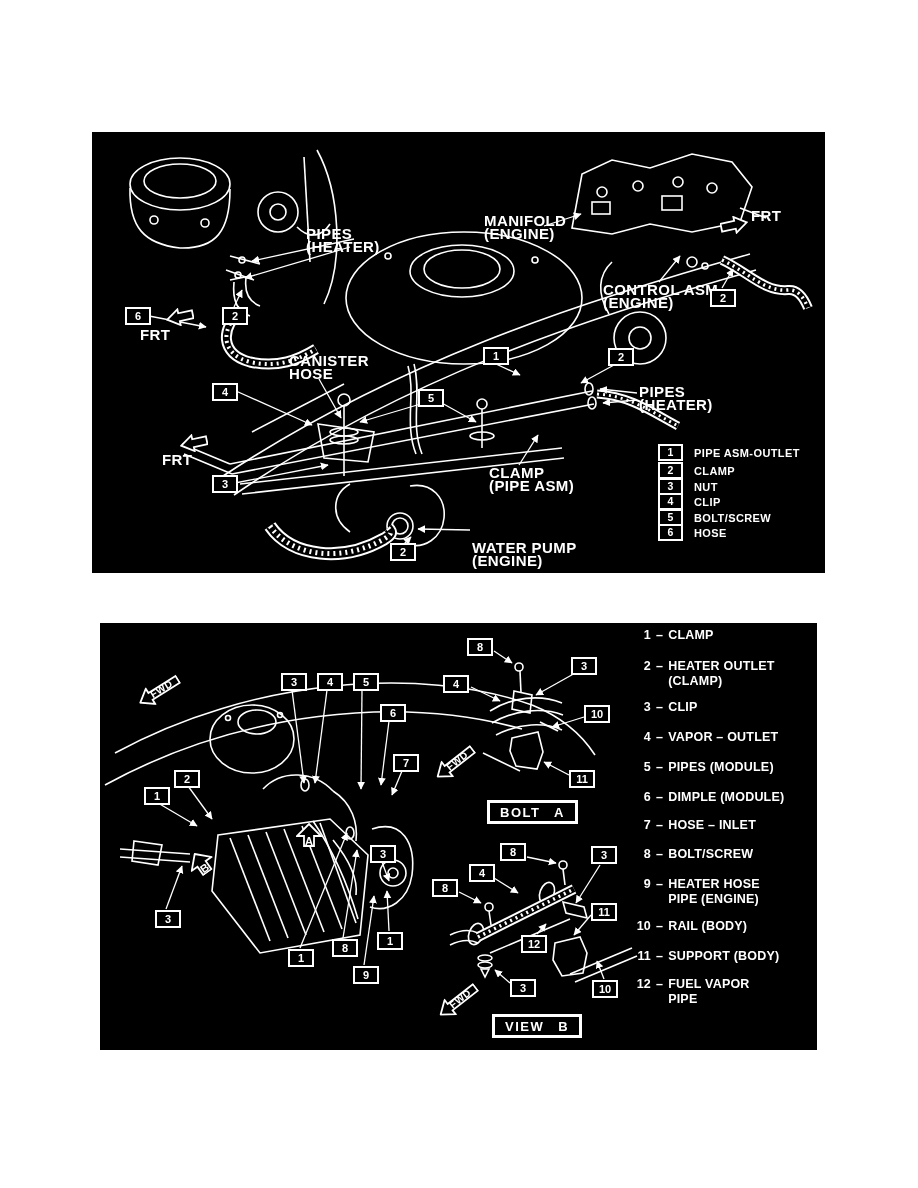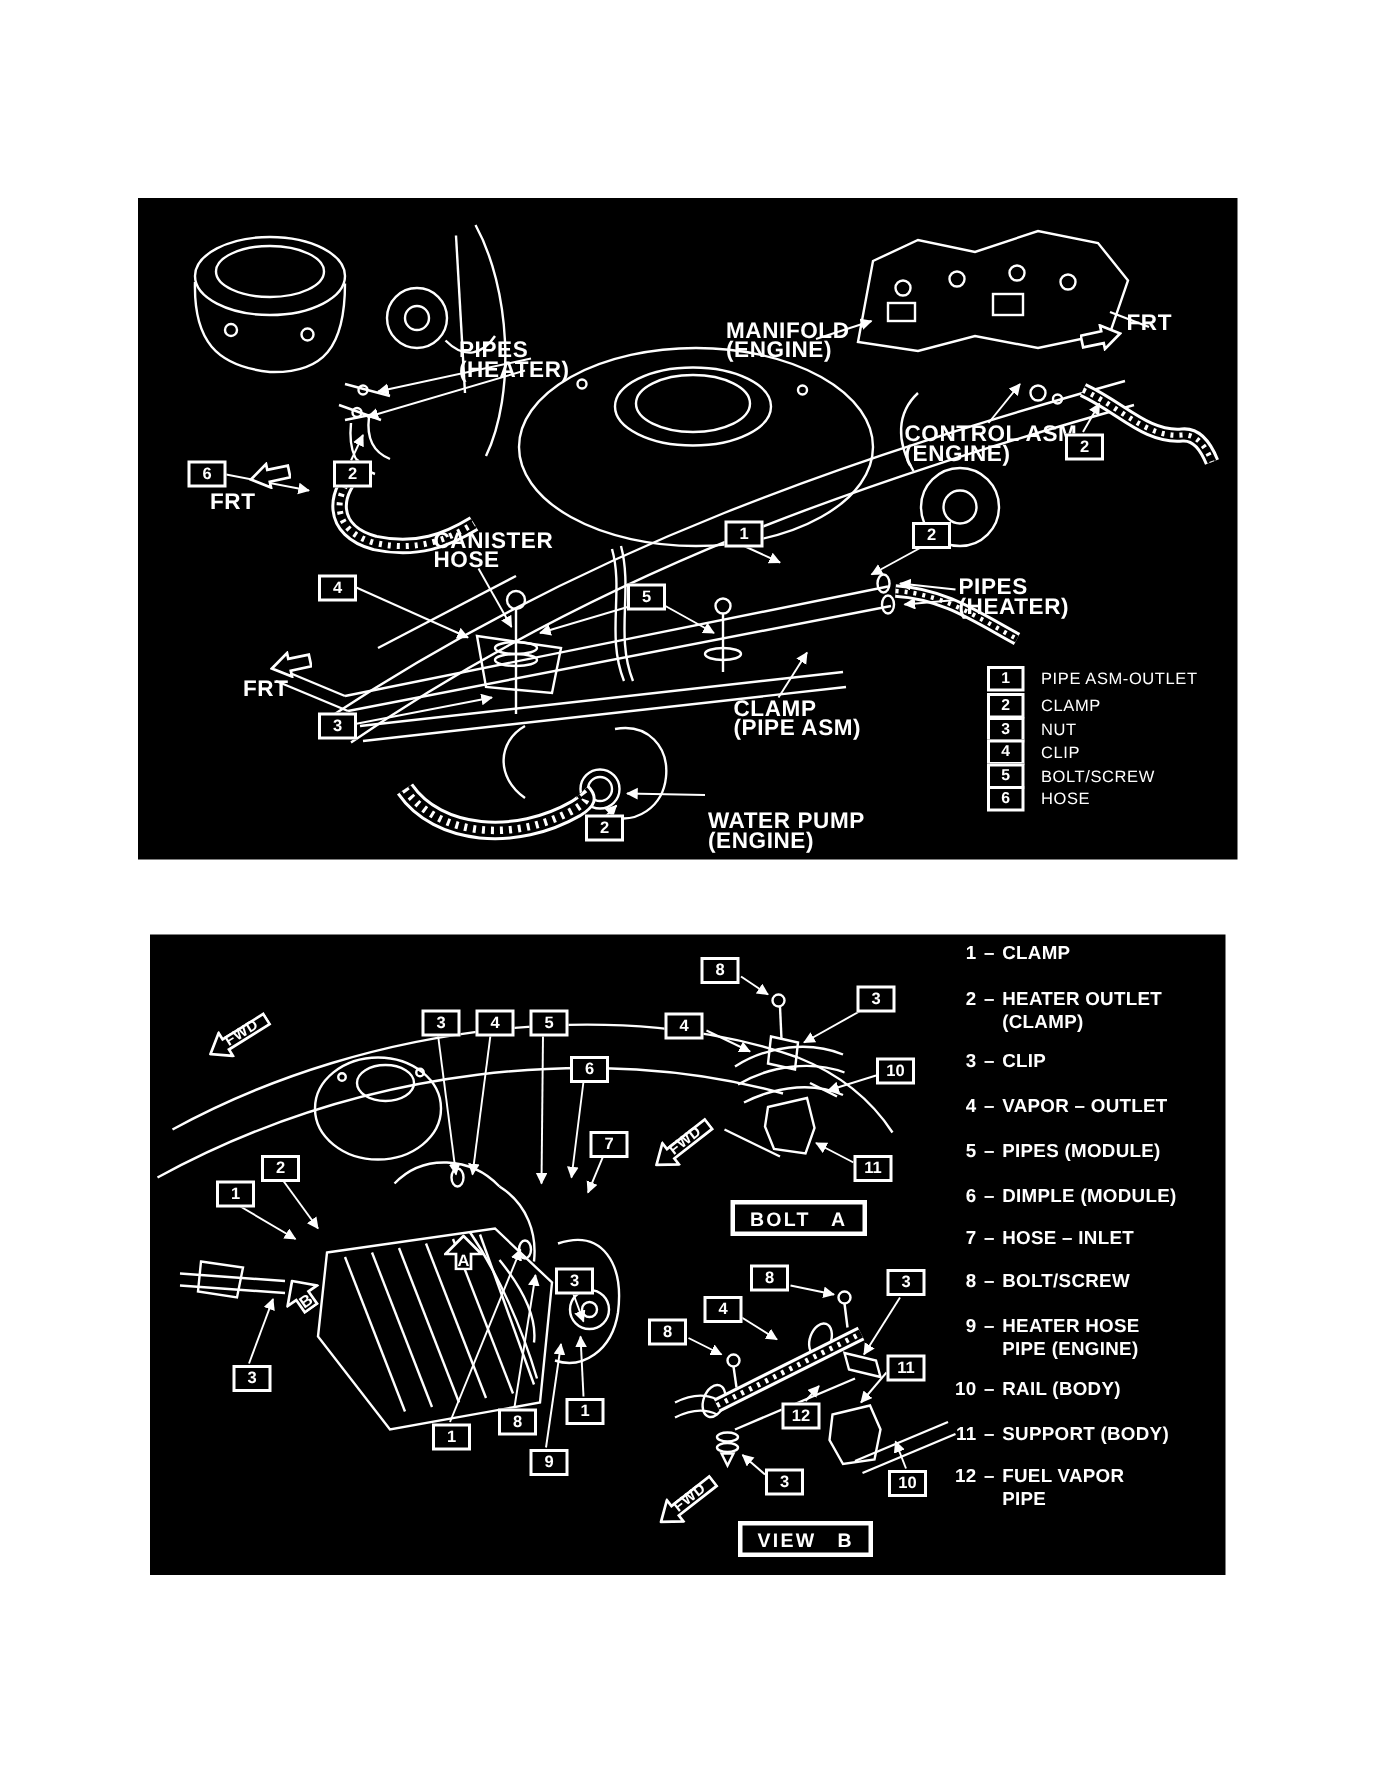--- a/index.html
+++ b/index.html
@@ -9,21 +9,21 @@
   .panel.top{left:92px;top:132px;width:733px;height:441px;}
   .panel.bottom{left:100px;top:623px;width:717px;height:427px;}
   svg.art{position:absolute;left:0;top:0;}
   .lbl{position:absolute;color:#fff;font-size:15px;font-weight:bold;letter-spacing:.4px;
        line-height:13px;white-space:pre-line;}
   .co{position:absolute;min-width:16px;height:12px;padding:1px 3px 1px;border:2px solid #fff;
       background:#000;color:#fff;font-size:11px;font-weight:bold;text-align:center;line-height:12px;}
   .trow{position:absolute;display:flex;align-items:center;gap:11px;}
   .co2{min-width:17px;height:11px;padding:1px 2px 1px;border:2px solid #fff;background:#000;
        color:#fff;font-size:10.5px;font-weight:bold;text-align:center;line-height:11px;}
-  .tl{color:#fff;font-size:11px;font-weight:normal;letter-spacing:.4px;}
+  .tl{color:#fff;font-size:11px;font-weight:bold;letter-spacing:.4px;}
   .brow{position:absolute;display:flex;color:#fff;font-weight:bold;font-size:12.5px;
         line-height:15px;letter-spacing:.2px;}
   .bn{width:20px;text-align:right;}
   .bd{margin:0 5px;}
   .bl{white-space:pre-line;}
   .viewlab{position:absolute;border:3px solid #fff;background:#000;color:#fff;font-weight:bold;
            font-size:13px;letter-spacing:1.5px;word-spacing:9px;padding:2px 10px 1px;}
   .arrow-wrap{position:absolute;}
   .fwd{position:absolute;width:46px;height:20px;}
   .fwd svg{position:absolute;left:0;top:0;}

